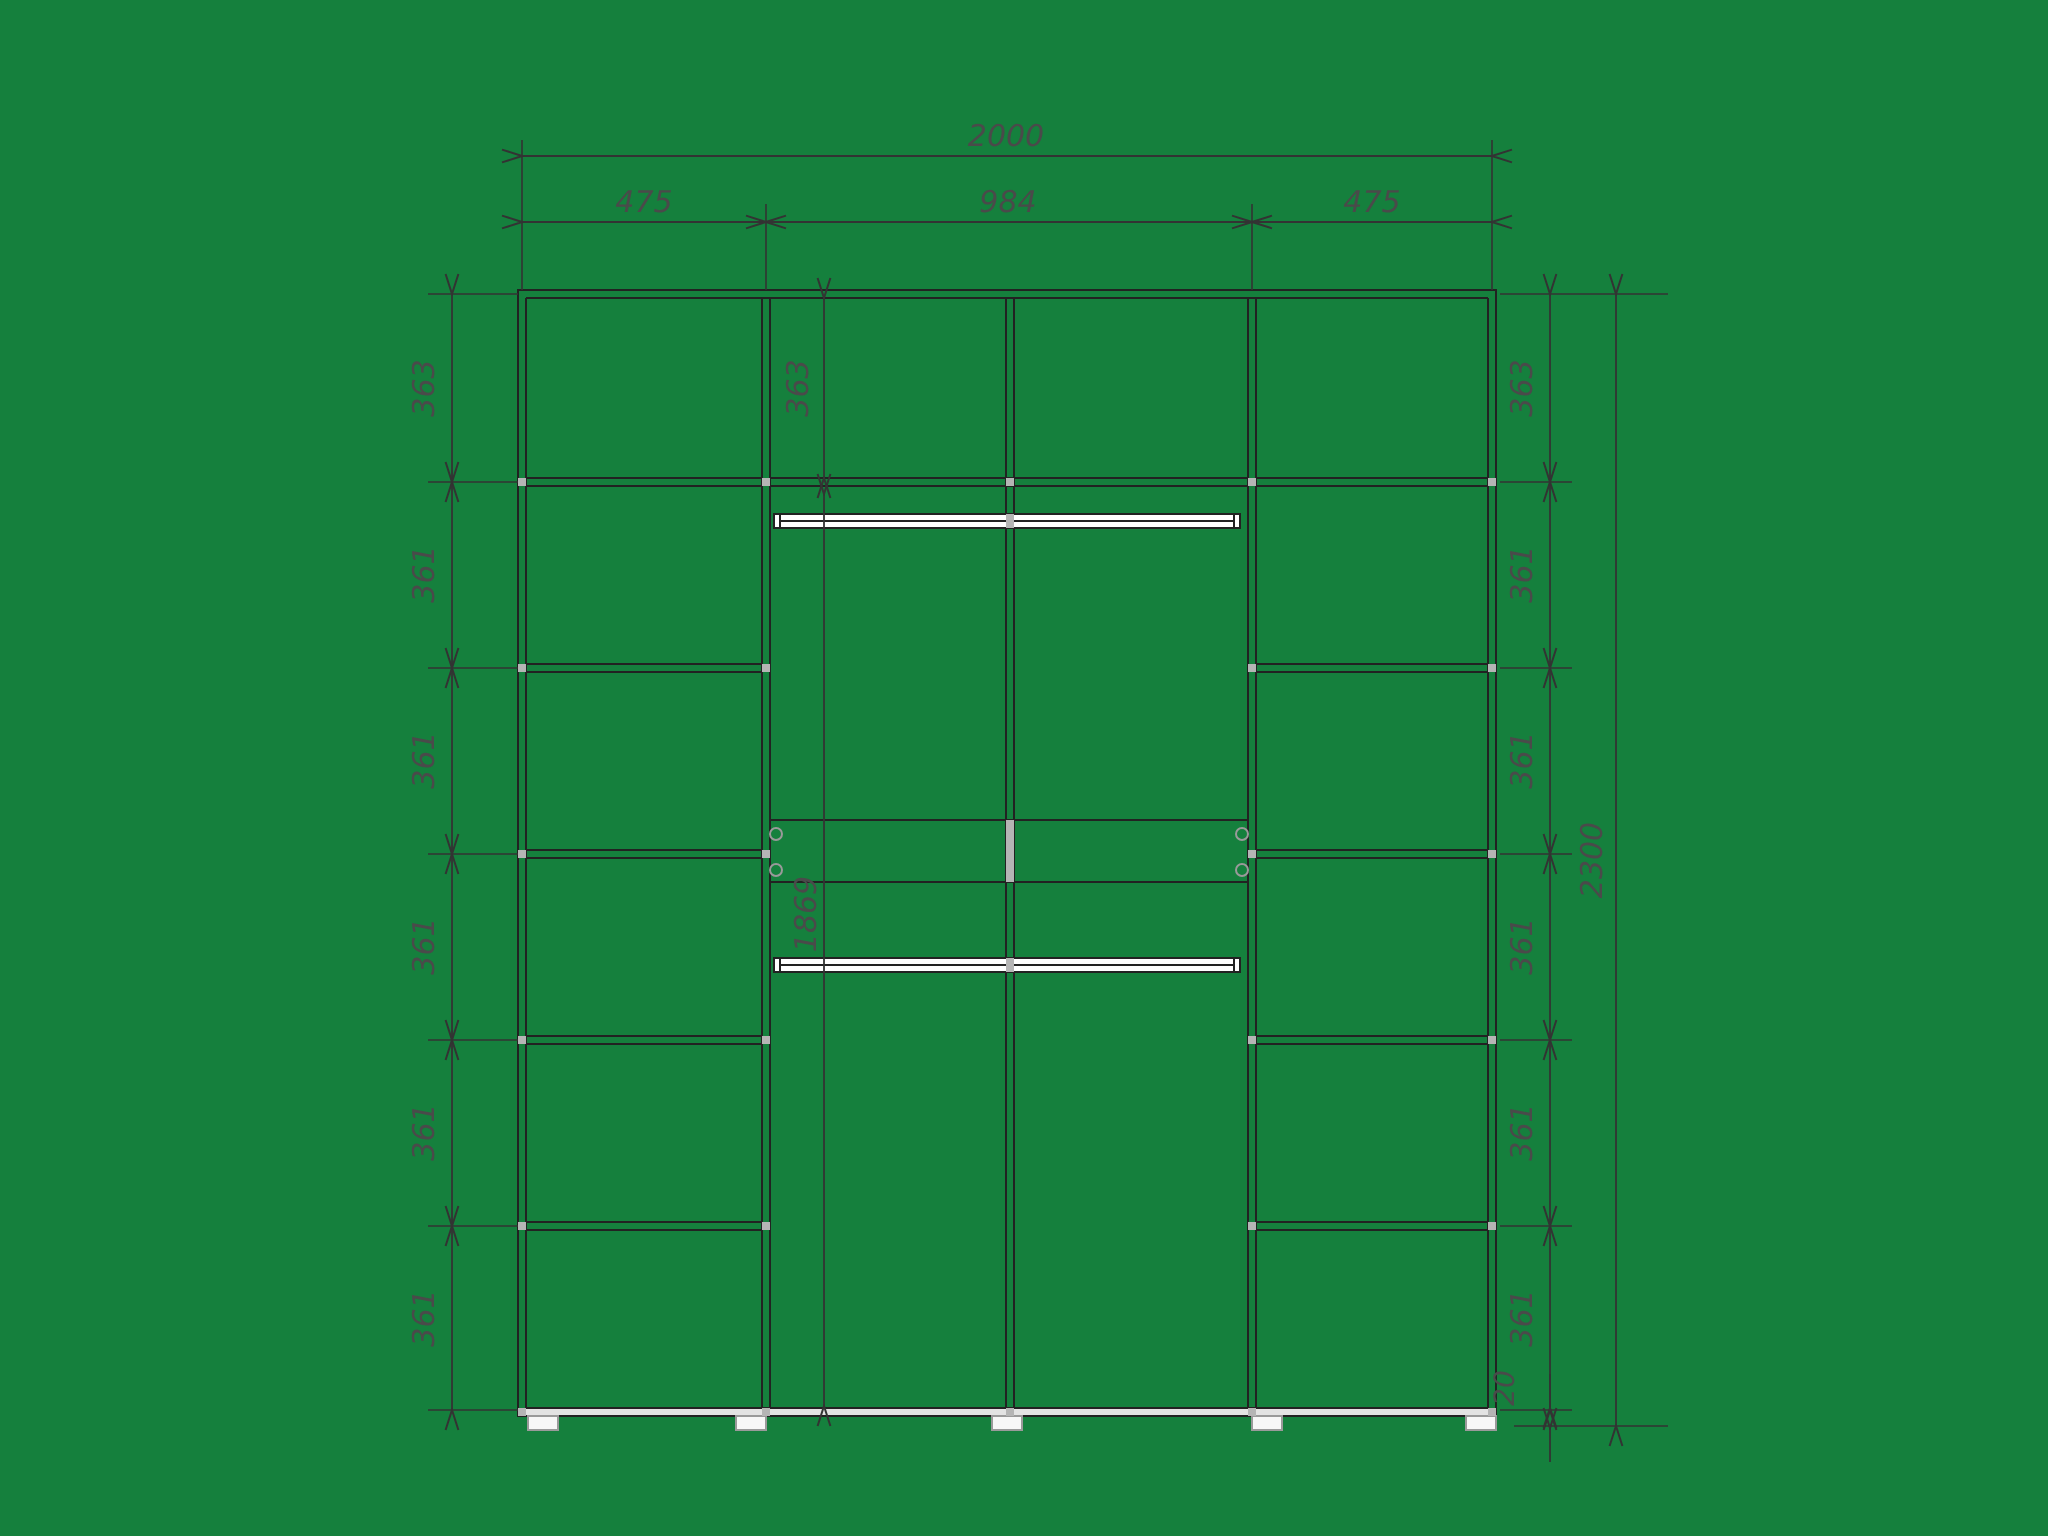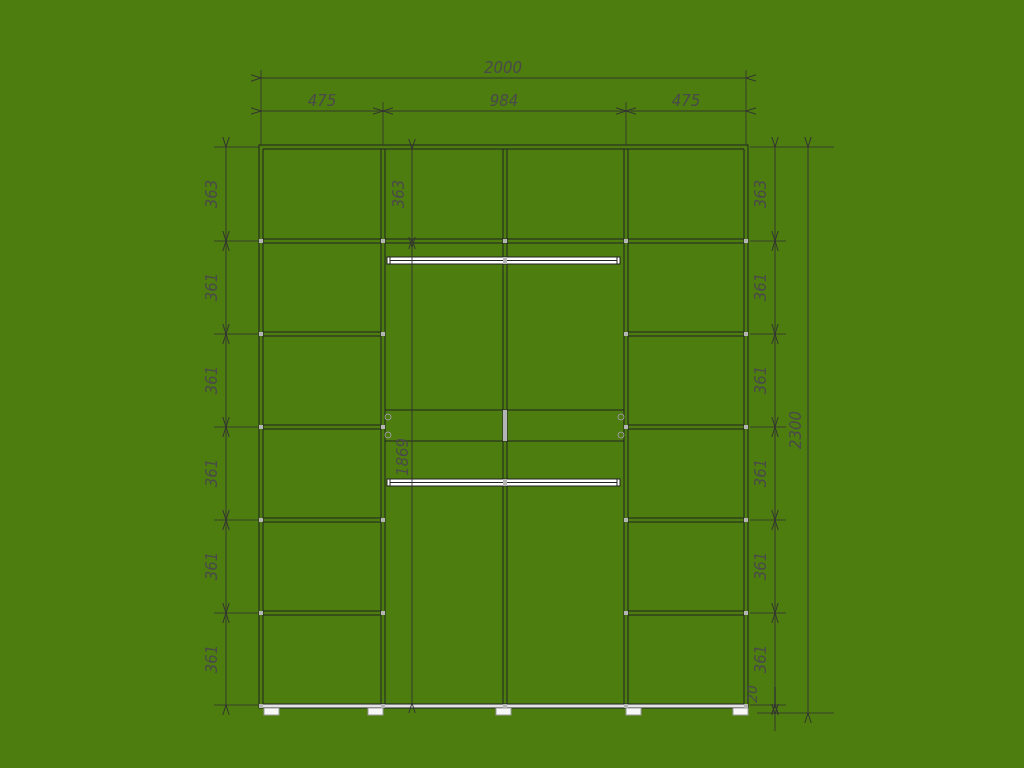--- a/index.html
+++ b/index.html
@@ -1,16 +1,16 @@
 <!DOCTYPE html>
 <html><head>
 <meta charset="utf-8">
 <style>
   html,body{margin:0;padding:0;background:#ffffff;}
-  .page{position:relative;width:1024px;height:768px;background:#4d7c0f;overflow:hidden;}
+  .page{position:relative;width:1024px;height:768px;background:#15803d;overflow:hidden;}
   svg{display:block;}
   svg text{font-family:"DejaVu Sans",sans-serif;font-style:italic;fill:#4a4a4a;font-size:15px;}
   svg text.small{font-size:14px;}
   .struct{stroke:#222222;stroke-width:1;fill:none;}
   .struct-fill{stroke:#222222;stroke-width:1;fill:#ffffff;}
   .panelfill{fill:#e3e3e3;stroke:none;}
   .fitting{fill:#b5b5b5;stroke:none;}
   .hole{stroke:#9a9a9a;stroke-width:1;fill:none;}
   .foot{stroke:#9a9a9a;stroke-width:1;fill:#f7f7f7;}
   .dim{stroke:#333333;stroke-width:0.9;fill:none;}

